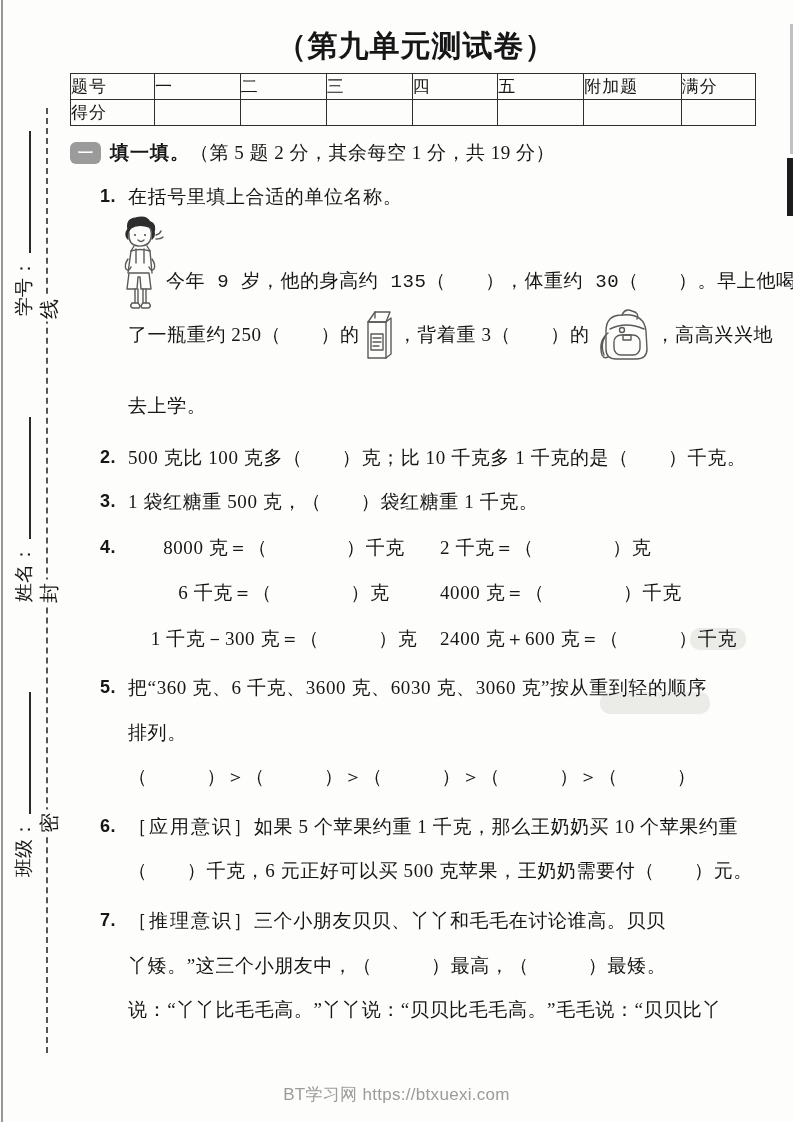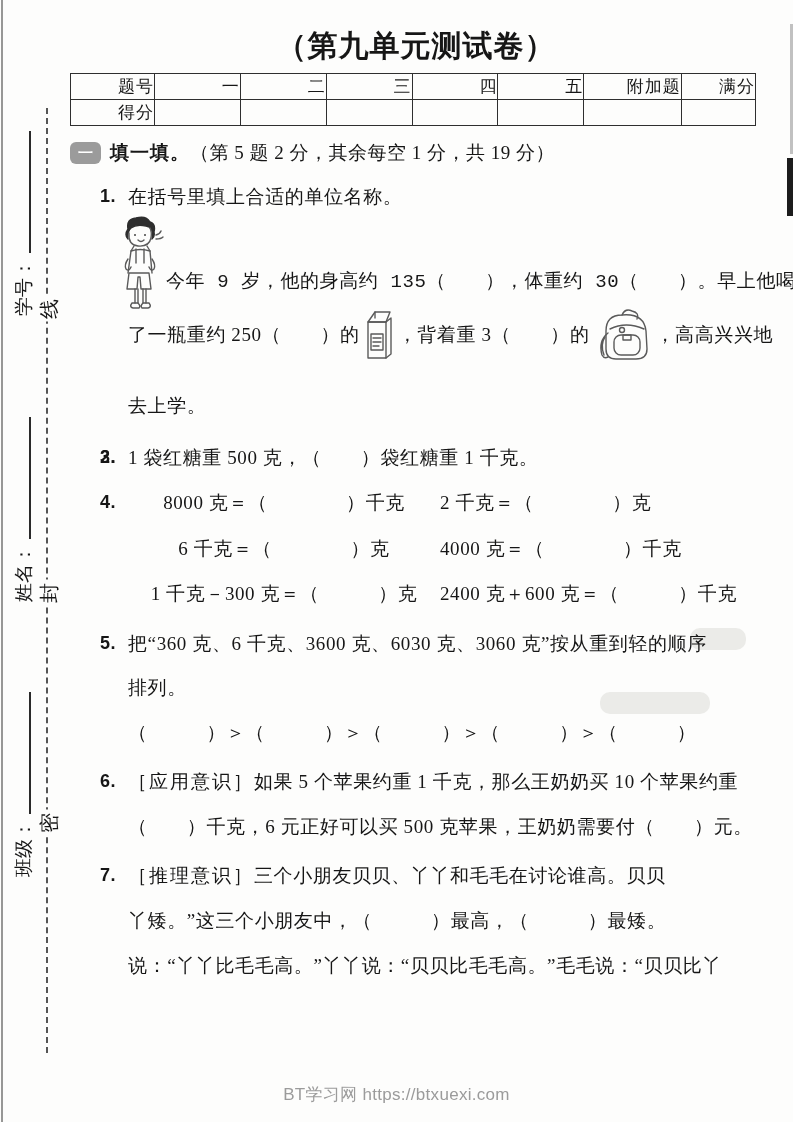--- a/index.html
+++ b/index.html
@@ -31,23 +31,22 @@
   .vfield .uline { display:inline-block; width:122px; border-bottom:2px solid #2a2a2a; height:14px; }
 
   
   .content { position:absolute; left:70px; top:18px; width:692px; z-index:1; }
   .title1 { text-align:center; font-weight:bold; font-size:37px; letter-spacing:1px; }
   .title2 { text-align:center; font-weight:bold; font-size:30px; margin-top:8px; letter-spacing:1px; }
   .info-line { text-align:right; font-weight:bold; font-size:17px; margin-top:14px; padding-right:6px; letter-spacing:1px; }
 
   table.score { border-collapse:collapse; width:686px; margin-top:6px; font-size:17px; }
   table.score td {
-    border:1.6px solid #2f2f2f; height:26px; text-align:right; vertical-align:middle;
+    border:1.6px solid #2f2f2f; height:26px; text-align:left; vertical-align:middle;
     letter-spacing:1px;
-    padding-left:11px;
   }
   td.c-label { width:86px; } td.c-num { width:88px; }
   td.c-extra { width:100px; } td.c-total { width:76px; }
 
   .section-head { display:flex; align-items:center; margin-top:14px; font-size:19px; }
   .badge {
     display:inline-flex; align-items:center; justify-content:center;
     width:31px; height:22px; border-radius:6px; background:#9b9b9b;
     color:#fff; font-weight:bold; font-size:15px; margin-right:9px; flex:0 0 auto;
   }
@@ -188,20 +187,21 @@
             <path d="M16,26 Q6,34 10,48 Q12,52 16,50 M13,30 Q8,38 12,48"></path>
             <circle cx="30" cy="23" r="2.5"></circle>
           </svg>
           <span>，高高兴兴地</span>
         </div>
         <div class="q1-l3">去上学。</div>
       </div>
 
       <div class="q-line">
         <span class="qnum">2.</span>
+        <span>500 克比 100 克多（　　）克；比 10 千克多 1 千克的是（　　）千克。</span>
       </div>
 
       <div class="q-line">
         <span class="qnum">3.</span>
         <span>1 袋红糖重 500 克，（　　）袋红糖重 1 千克。</span>
       </div>
 
       <div class="q4-row">
         <span class="qnum">4.</span>
         <span class="q4-left">8000 克＝（　　　　）千克</span>

